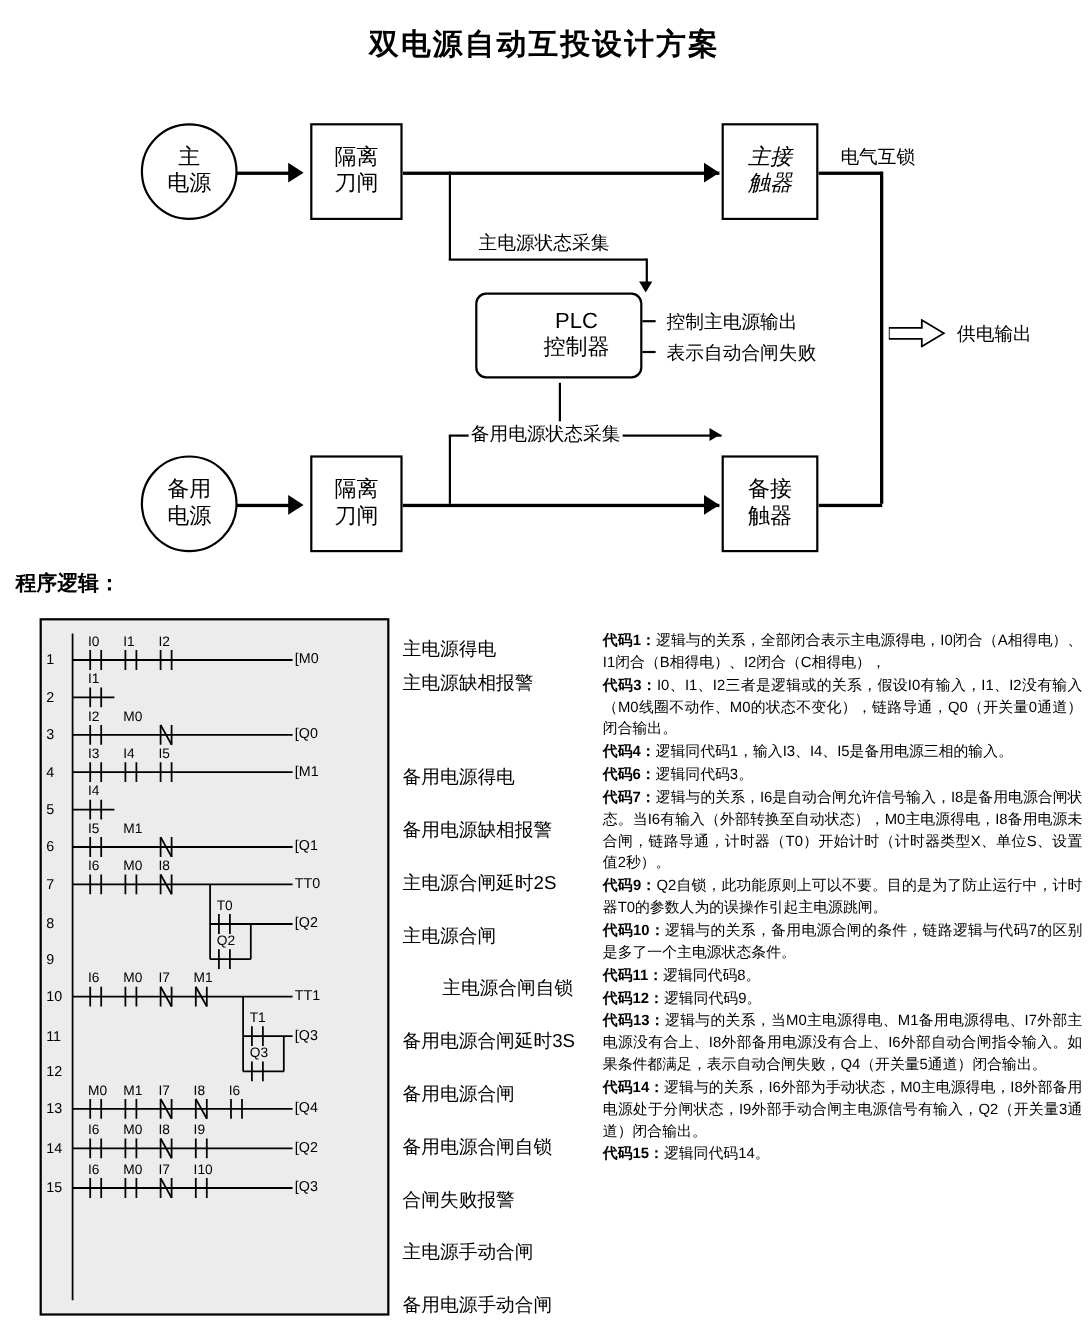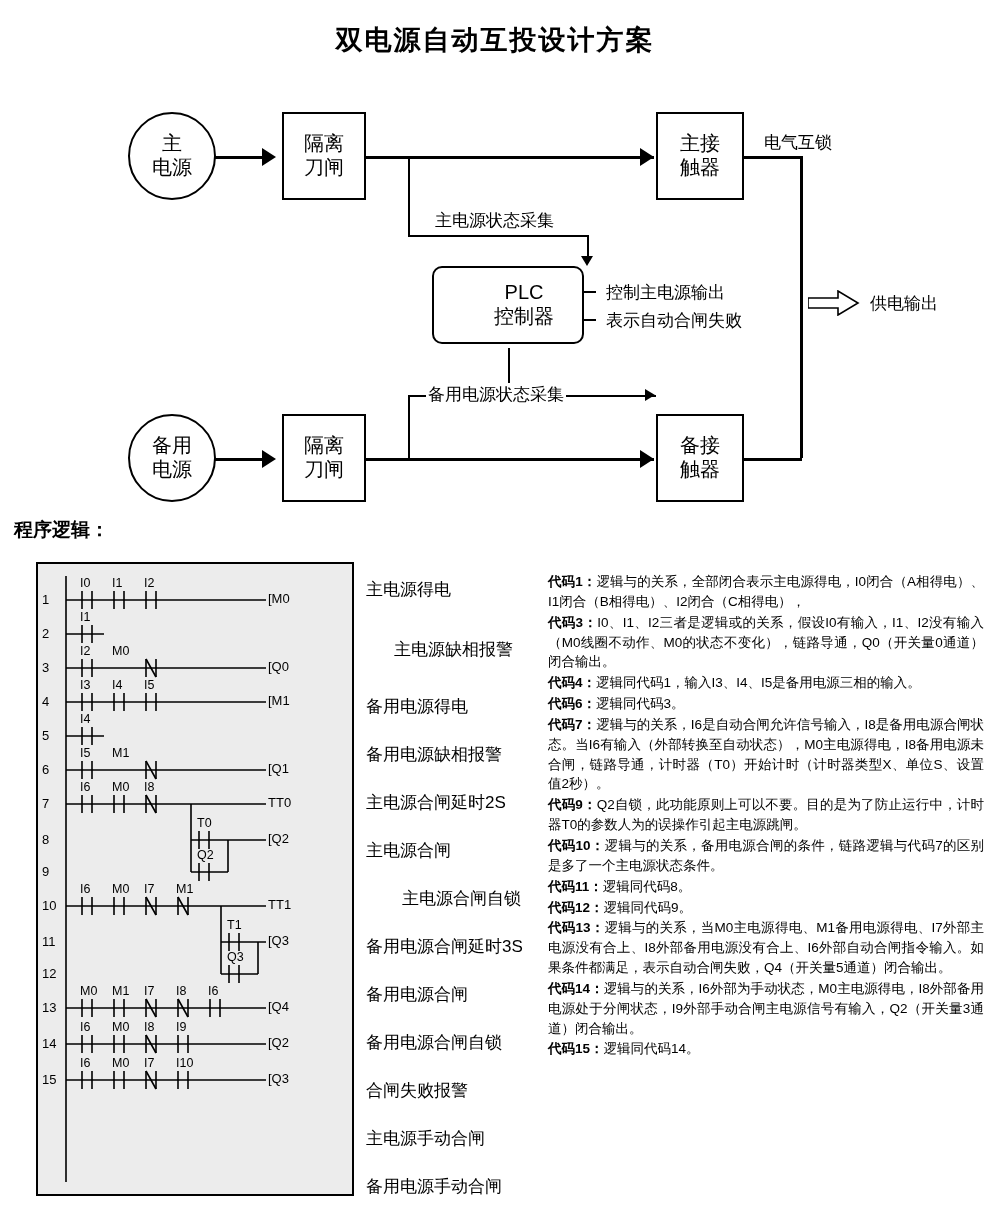--- a/index.html
+++ b/index.html
@@ -174,21 +174,21 @@
     <span style="white-space:pre-line; text-align:center;">隔离
 刀闸</span>
   </div>
 
   <div class="node rounded" style="left:432px; top:266px; width:152px; height:78px;padding-left:32px;">
     <span style="white-space:pre-line; text-align:center;">PLC
 控制器</span>
   </div>
 
   <div class="node" style="left:656px; top:112px; width:88px; height:88px;">
-    <span style="white-space:pre-line; text-align:right;">主接
+    <span style="white-space:pre-line; text-align:right;font-style:italic;">主接
 触器</span>
   </div>
 
   <div class="node" style="left:656px; top:414px; width:88px; height:88px;">
     <span style="white-space:pre-line; text-align:center;">备接
 触器</span>
   </div>
 
   <div class="lbl" style="left:433px; top:209px;">主电源状态采集</div>
   <div class="lbl" style="left:426px; top:383px;">备用电源状态采集</div>
@@ -387,21 +387,21 @@
     <div style="position: absolute; left: 268px; top: 831px; font-size: 13px; font-family: &quot;Liberation Sans&quot;, sans-serif; white-space: nowrap;">[Q2</div>
     <div style="position: absolute; left: 268px; top: 897px; font-size: 13px; font-family: &quot;Liberation Sans&quot;, sans-serif; white-space: nowrap;">TT1</div>
     <div style="position: absolute; left: 268px; top: 933px; font-size: 13px; font-family: &quot;Liberation Sans&quot;, sans-serif; white-space: nowrap;">[Q3</div>
     <div style="position: absolute; left: 268px; top: 999px; font-size: 13px; font-family: &quot;Liberation Sans&quot;, sans-serif; white-space: nowrap;">[Q4</div>
     <div style="position: absolute; left: 268px; top: 1035px; font-size: 13px; font-family: &quot;Liberation Sans&quot;, sans-serif; white-space: nowrap;">[Q2</div>
     <div style="position: absolute; left: 268px; top: 1071px; font-size: 13px; font-family: &quot;Liberation Sans&quot;, sans-serif; white-space: nowrap;">[Q3</div>
   </div>
 
 <div id="rung-descs">
     <div class="rung-desc" style="left: 366px; top: 578px;">主电源得电</div>
-    <div class="rung-desc" style="left: 366px; top: 638px; margin-left: 28px;">主电源缺相报警</div>
+    <div class="rung-desc" style="left: 366px; top: 609px;">主电源缺相报警</div>
     <div class="rung-desc" style="left: 366px; top: 695px;">备用电源得电</div>
     <div class="rung-desc" style="left: 366px; top: 743px;">备用电源缺相报警</div>
     <div class="rung-desc" style="left: 366px; top: 791px;">主电源合闸延时2S</div>
     <div class="rung-desc" style="left: 366px; top: 839px;">主电源合闸</div>
     <div class="rung-desc" style="left: 366px; top: 887px; margin-left: 36px;">主电源合闸自锁</div>
     <div class="rung-desc" style="left: 366px; top: 935px;">备用电源合闸延时3S</div>
     <div class="rung-desc" style="left: 366px; top: 983px;">备用电源合闸</div>
     <div class="rung-desc" style="left: 366px; top: 1031px;">备用电源合闸自锁</div>
     <div class="rung-desc" style="left: 366px; top: 1079px;">合闸失败报警</div>
     <div class="rung-desc" style="left: 366px; top: 1127px;">主电源手动合闸</div>

